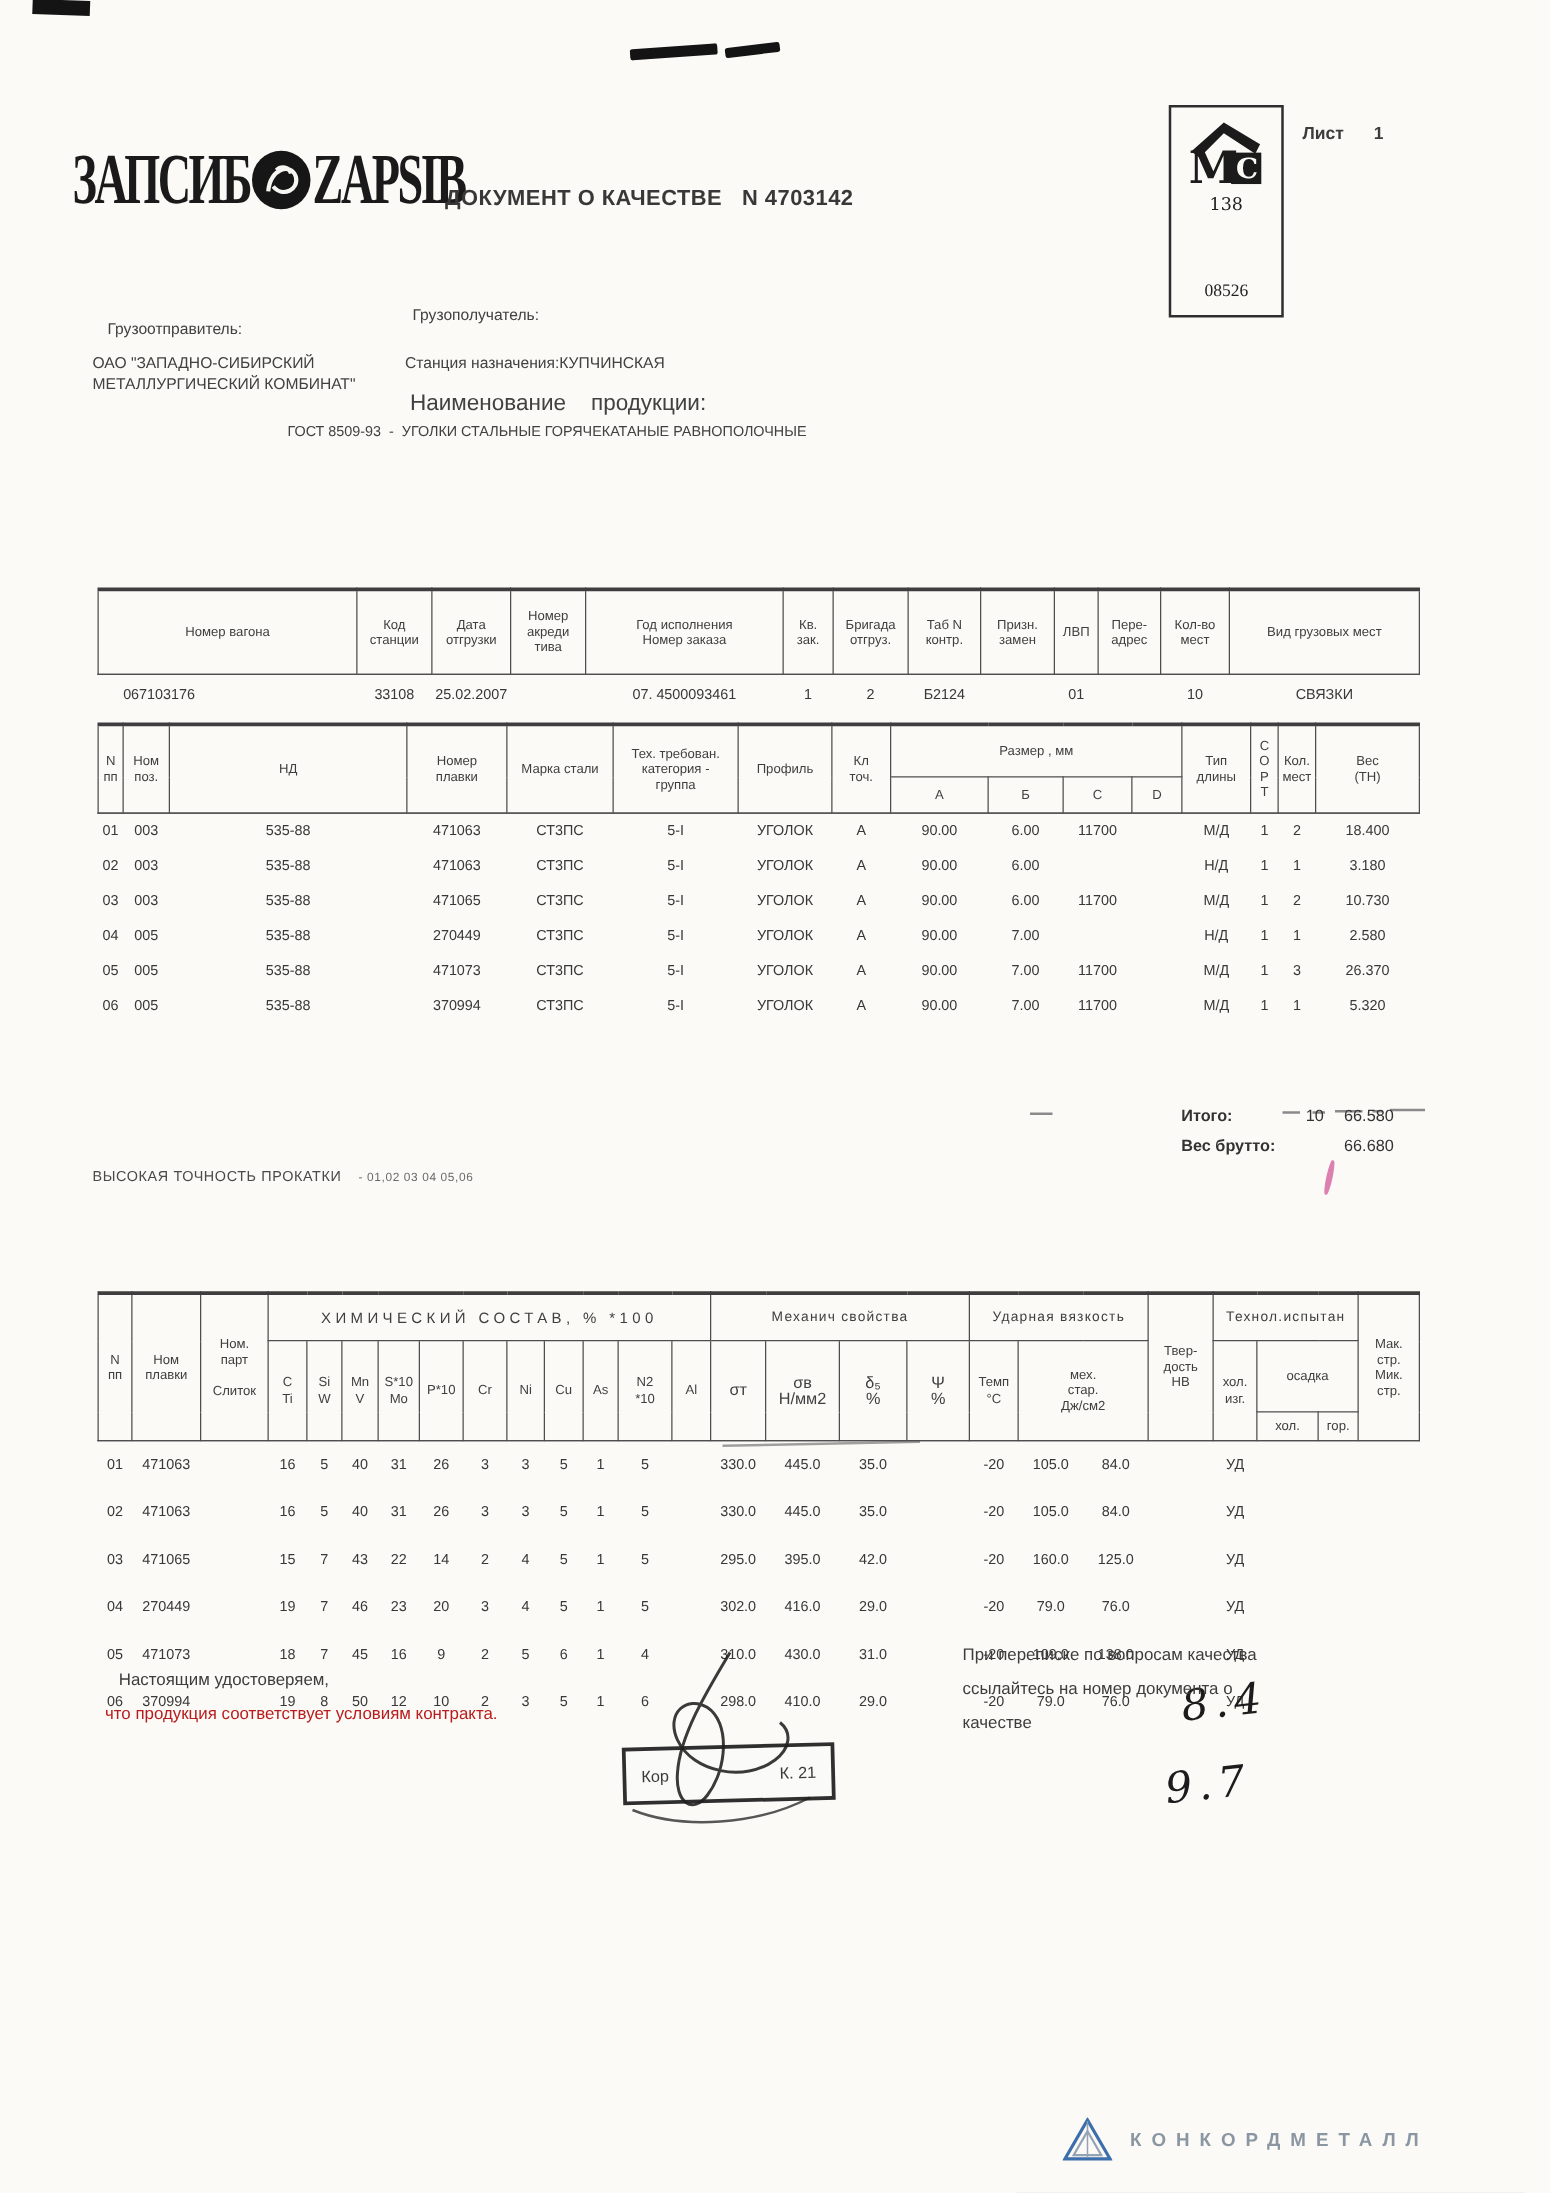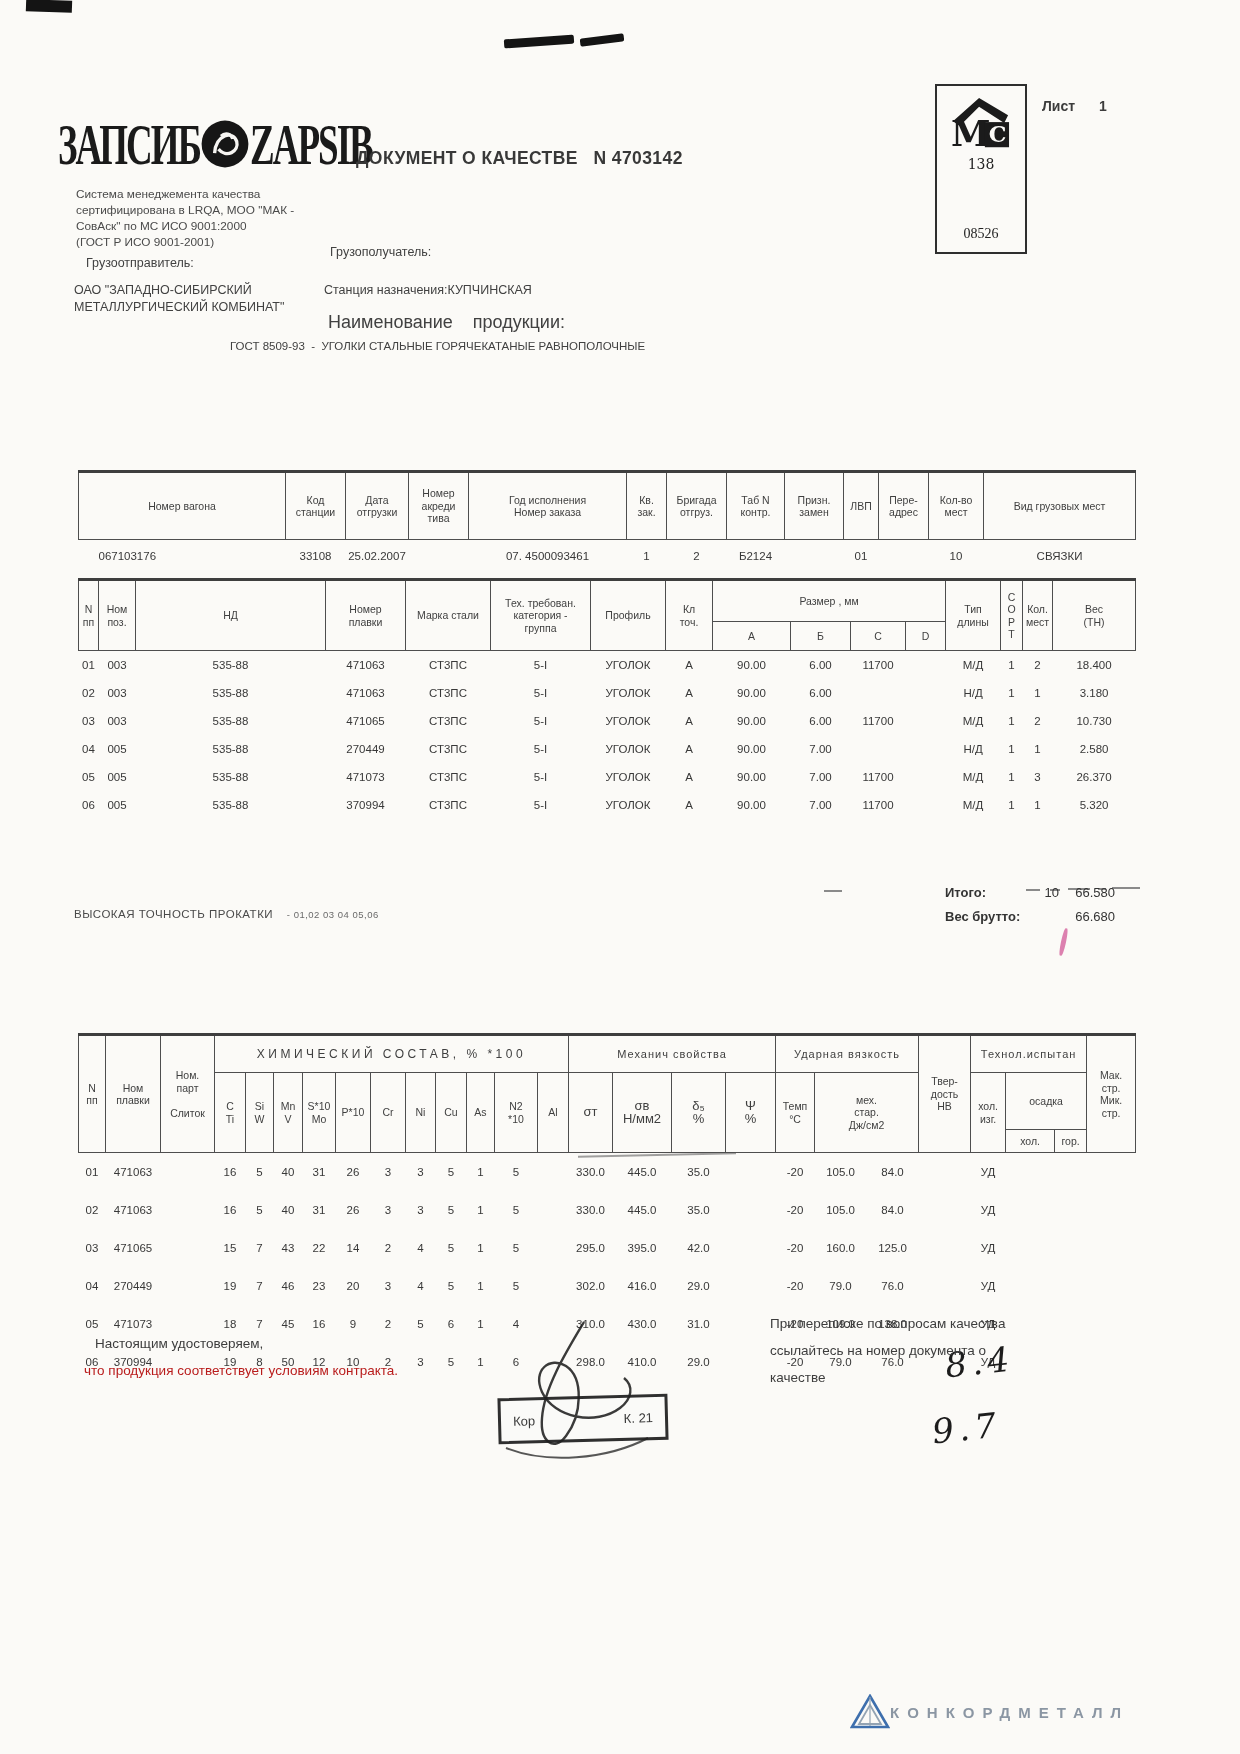--- a/index.html
+++ b/index.html
@@ -42,35 +42,35 @@
   .tb3 td{height:36px;}
   .chemgrp{letter-spacing:3.5px;font-size:12px !important;}
   .grp{font-size:11px !important;letter-spacing:1px;}
   .sig-cell{font-size:13px !important;}
   
   .totals{position:absolute;left:945px;top:885px;width:170px;font-size:13px;font-weight:bold;color:#333;}
   .trow{display:flex;margin-bottom:9px;}
   .trow .lab{width:84px;font-weight:bold;}
   .trow .v1{width:30px;text-align:right;font-weight:normal;}
   .trow .v2{margin-left:auto;text-align:right;font-weight:normal;}
-  .precision{position:absolute;left:74px;top:908px;font-size:11.5px;color:#4a4a4a;letter-spacing:.5px;}
+  .precision{position:absolute;left:74px;top:936px;font-size:11.5px;color:#4a4a4a;letter-spacing:.5px;}
   .precision .pval{font-size:9.5px;color:#6a6a6a;margin-left:10px;}
   
   .hand{position:absolute;font-family:"DejaVu Serif",serif;font-style:italic;font-size:34px;
         color:#1c1c1c;letter-spacing:5px;transform:rotate(-6deg);}
   .hw1{left:945px;top:1342px;}
   .hw2{left:932px;top:1408px;}
   .certify1{left:95px;top:1336px;font-size:13.5px;color:#3d3d3d;}
   .certify2{left:84px;top:1363px;font-size:13.5px;color:#b91c1c;}
   .corr{left:770px;top:1310px;font-size:13.5px;line-height:27px;color:#3d3d3d;}
   .stampbox{position:absolute;left:498px;top:1396px;width:170px;height:46px;border:3px solid #2f2f2f;
             transform:rotate(-1.5deg);display:flex;align-items:center;justify-content:space-between;
             padding:0 12px;box-sizing:border-box;font-size:13px;color:#3a3a3a;background:rgba(250,250,248,.6);}
   .signature{position:absolute;left:486px;top:1316px;width:180px;height:160px;z-index:5;}
-  .brand{position:absolute;left:850px;top:1694px;display:flex;align-items:center;}
+  .brand{position:absolute;left:850px;top:1694px;display:flex;align-items:center;gap:14px;}
   .brand-text{font-size:15px;font-weight:bold;letter-spacing:8px;color:#8b96a3;}
   
   .art{position:absolute;background:#141414;}
   .a1{left:26px;top:0;width:46px;height:12px;transform:rotate(2deg);}
   .a2{left:504px;top:37px;width:70px;height:9px;transform:rotate(-4deg);border-radius:2px;}
   .a3{left:580px;top:36px;width:44px;height:8px;transform:rotate(-7deg);border-radius:2px;}
   .dash{position:absolute;height:2px;background:#8a8a8a;}
   .smear{position:absolute;left:578px;top:1154px;width:158px;height:2px;background:#6d6d6d;
          transform:rotate(-1.2deg);opacity:.65;}
   .pink{position:absolute;left:1061px;top:928px;width:5px;height:28px;background:#d4629c;
@@ -95,26 +95,20 @@
 
   <div class="zapsib">
     <span class="zs">ЗАПСИБ</span>
     <svg class="zs-emblem" viewBox="0 0 40 40">
       <circle cx="20" cy="20" r="18" fill="#161616"></circle>
       <path d="M12 27 C13 13 26 9 29 18 C31 26 21 31 15 24 M17 14 C20 11 25 12 26 16" stroke="#f6f5f2" stroke-width="2.6" fill="none"></path>
     </svg>
     <span class="zs">ZAPSIB</span>
   </div>
 
-  <div class="certlines">
-    <div>Система   менеджемента   качества</div>
-    <div>сертифицирована в LRQA, МОО "МАК -</div>
-    <div>СовАск"   по   МС   ИСО   9001:2000</div>
-    <div>(ГОСТ Р ИСО 9001-2001)</div>
-  </div>
 
   <div class="title">ДОКУМЕНТ О КАЧЕСТВЕ   N 4703142</div>
 
   <div class="mc-stamp">
     <svg class="mc-logo" viewBox="0 0 64 60">
       <polygon points="3,26 30,2 60,20 56,28 30,11 10,31" fill="#1b1b1b"></polygon>
       <text x="1" y="52" font-size="37" font-weight="bold" font-family="DejaVu Serif,serif" fill="#1b1b1b">М</text>
       <rect x="36" y="27" width="25" height="26" fill="#1b1b1b"></rect>
       <text x="40" y="48" font-size="23" font-weight="bold" font-family="DejaVu Serif,serif" fill="#fbfaf7">С</text>
     </svg>

